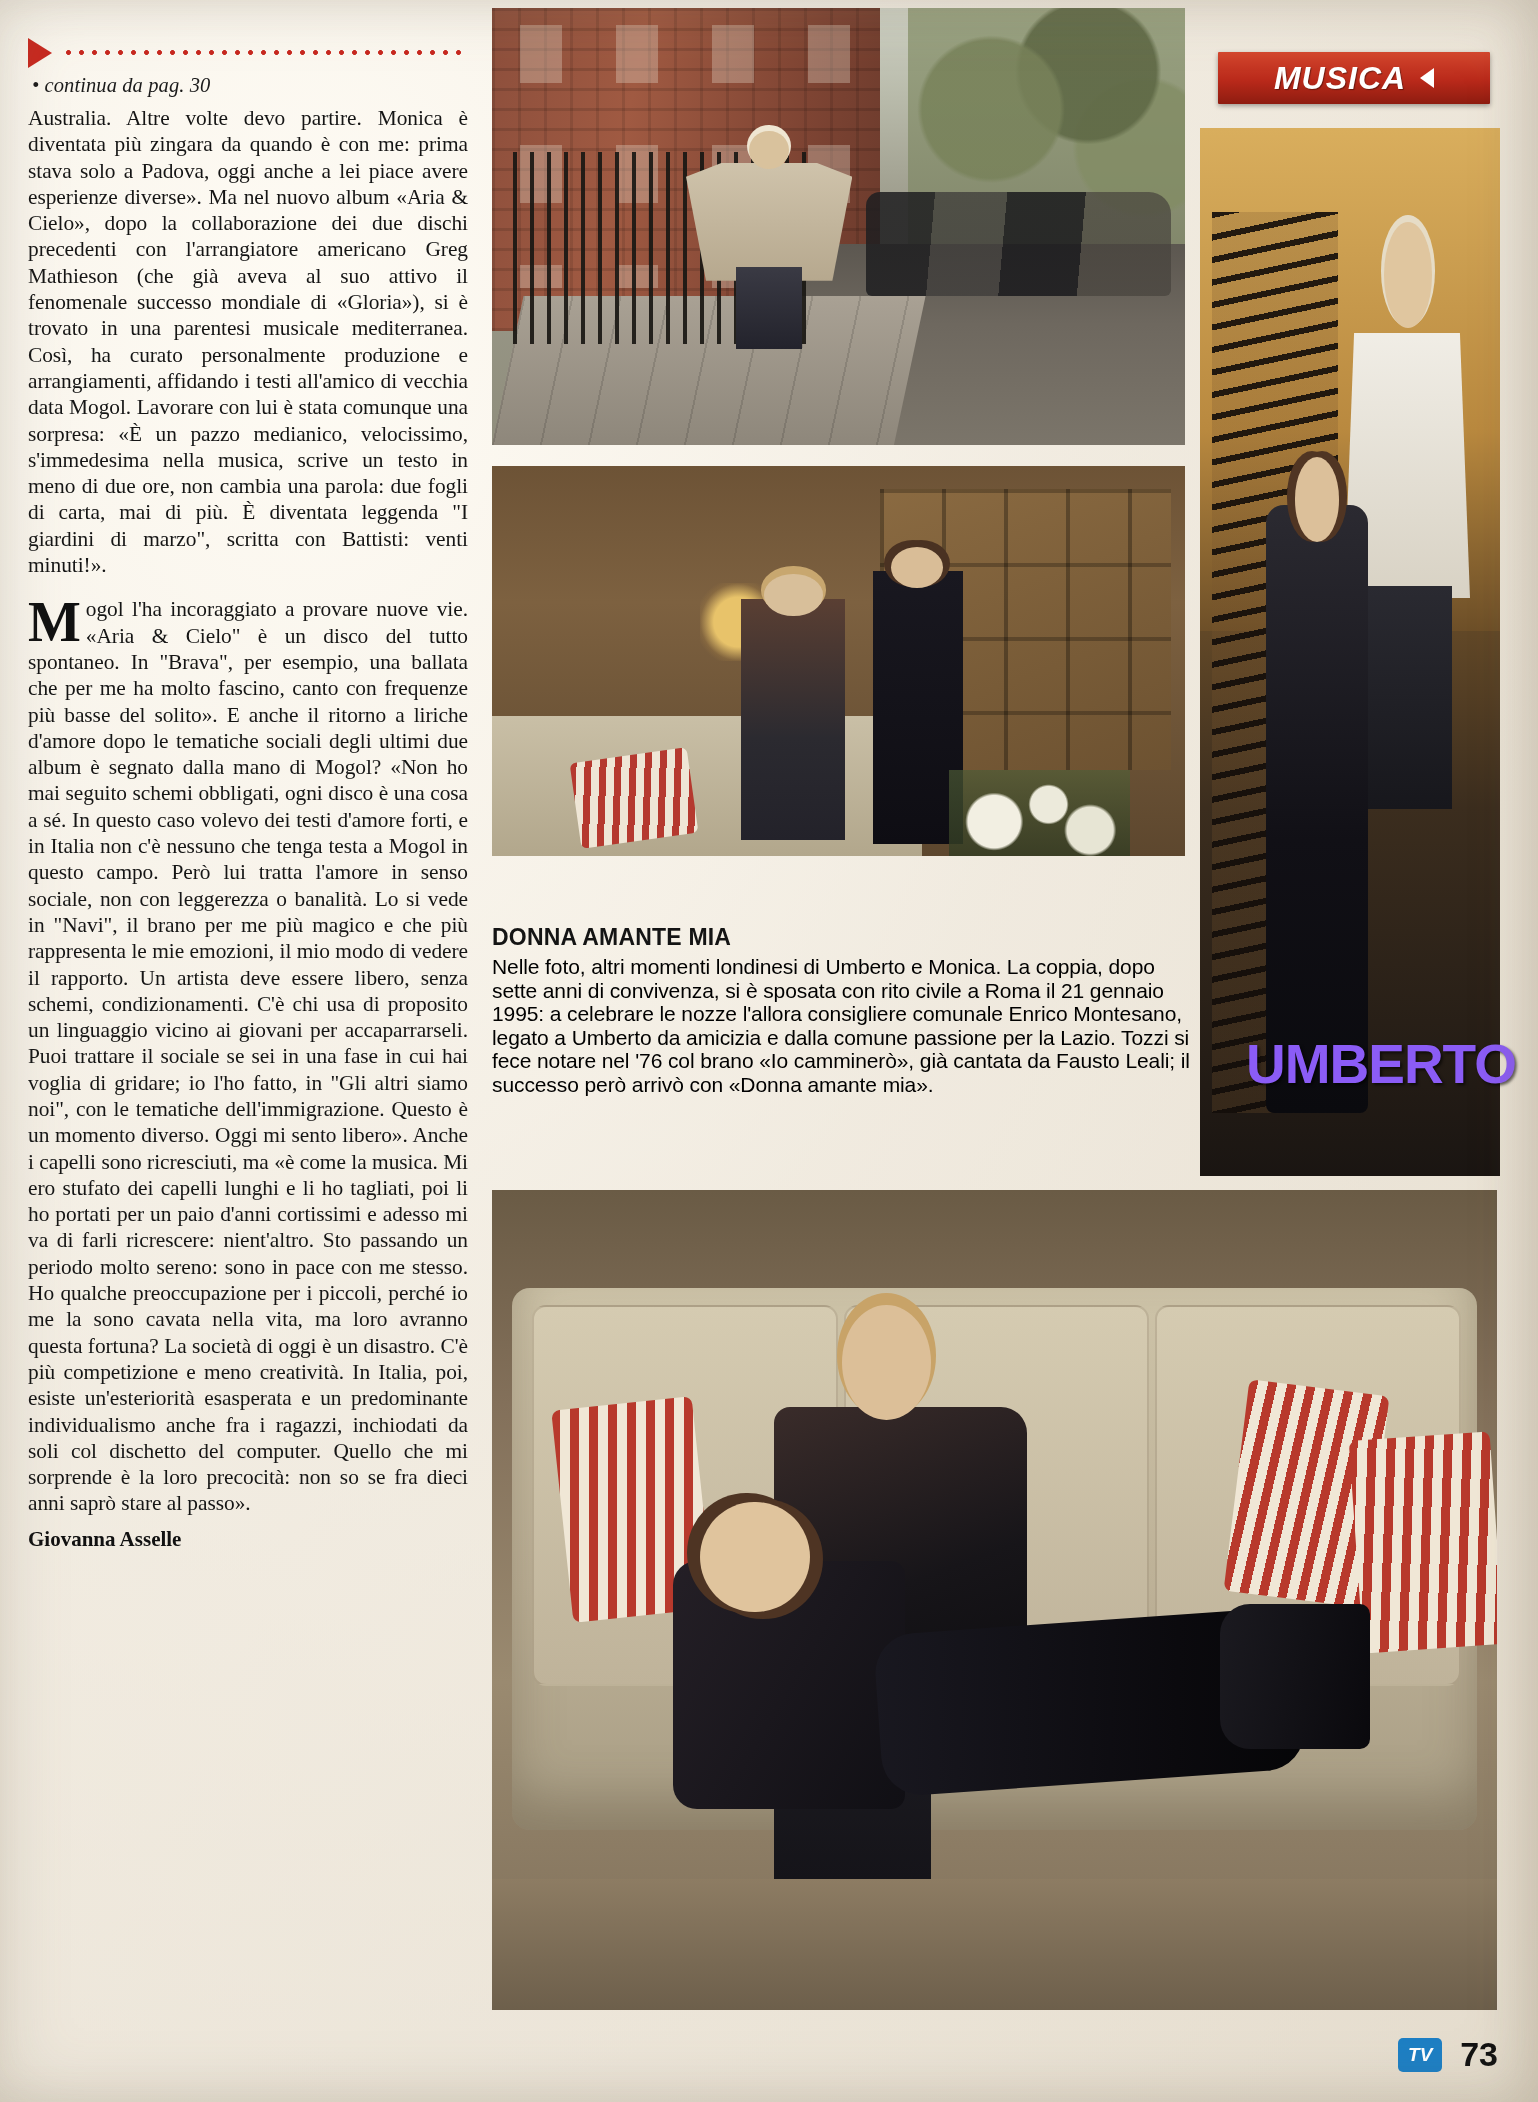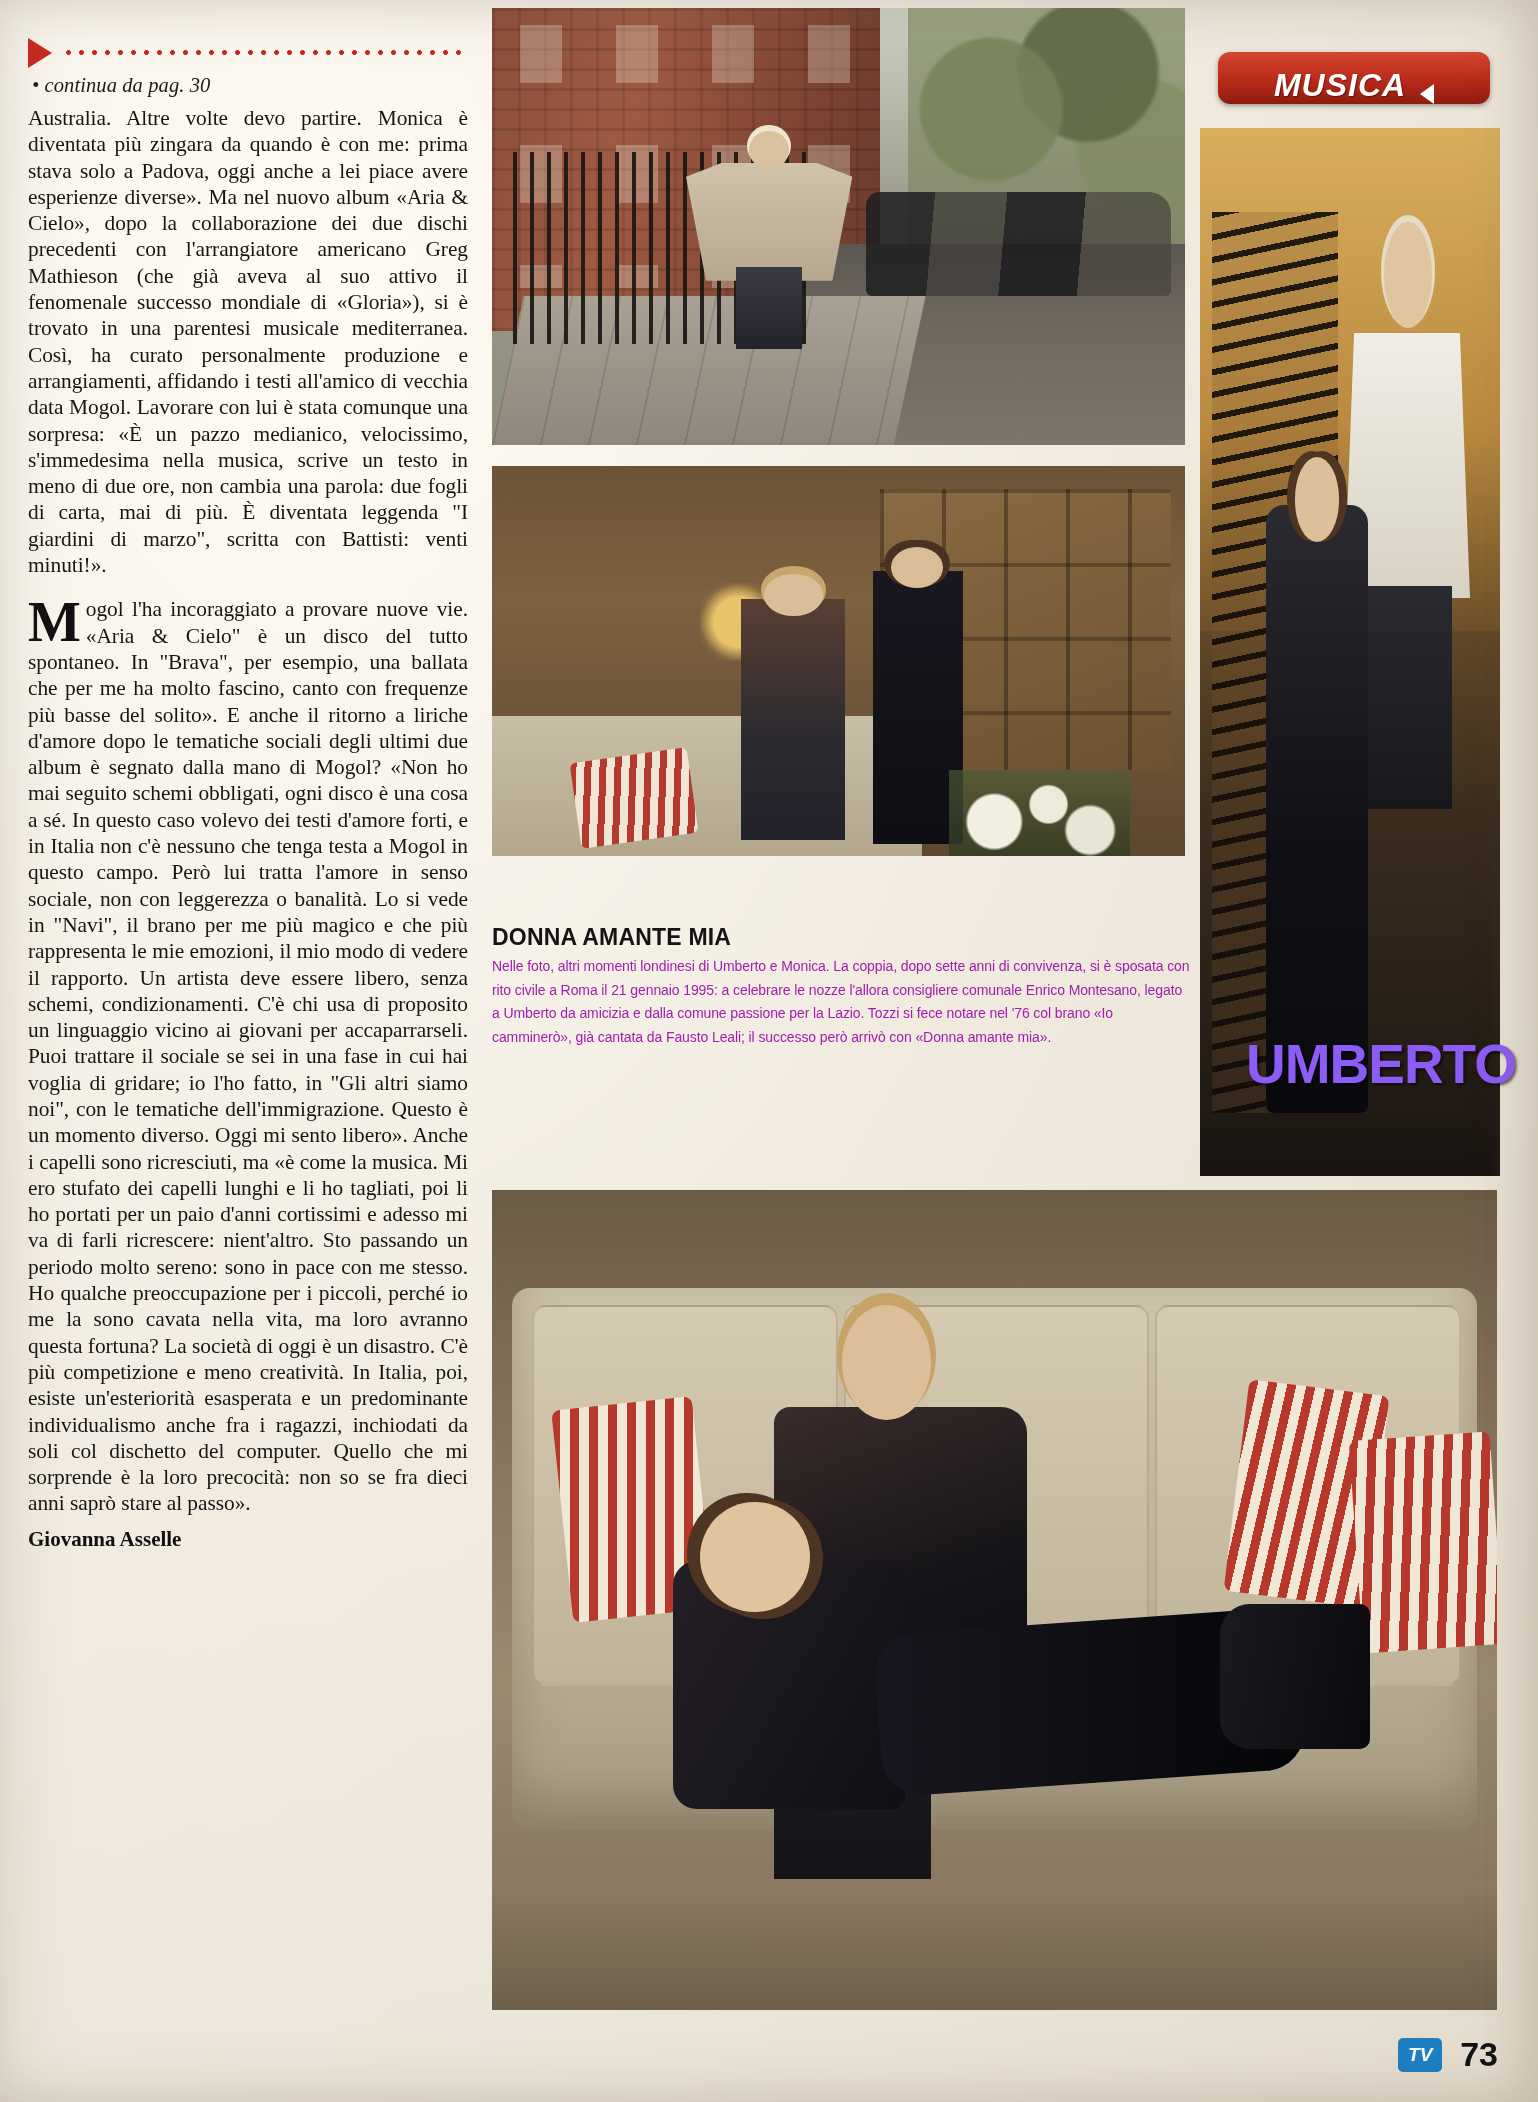--- a/index.html
+++ b/index.html
@@ -358,24 +358,24 @@
   }
 
   
   #musica-badge {
     position: absolute;
     left: 1218px;
     top: 52px;
     width: 272px;
     height: 52px;
     background: linear-gradient(180deg, #d4472e 0%, #b9291a 55%, #8e1c10 100%);
-    border-radius: 12px;
+    border-radius: 1px;
     box-shadow: 0 2px 5px rgba(0,0,0,0.35);
     display: flex;
-    align-items: flex-end;
+    align-items: center;
     justify-content: center;
     gap: 14px;
   }
   #musica-badge .label {
     font-family: "Liberation Sans", sans-serif;
     font-weight: bold;
     font-style: italic;
     font-size: 32px;
     color: #fff;
     letter-spacing: 1px;
@@ -414,23 +414,23 @@
   #caption-block .ctitle {
     font-family: "Liberation Sans", sans-serif;
     font-weight: bold;
     font-size: 23px;
     color: #141414;
     letter-spacing: 0.2px;
     margin-bottom: 4px;
   }
   #caption-block .ctext {
     font-family: "Liberation Sans", sans-serif;
-    font-size: 14px;
+    font-size: 21px;
     line-height: 23.6px;
-    color: #a21caf;
+    color: #000000;
     letter-spacing: -0.1px;
   }
 
   
   #footer {
     position: absolute;
     right: 40px;
     bottom: 28px;
     display: flex;
     align-items: center;

